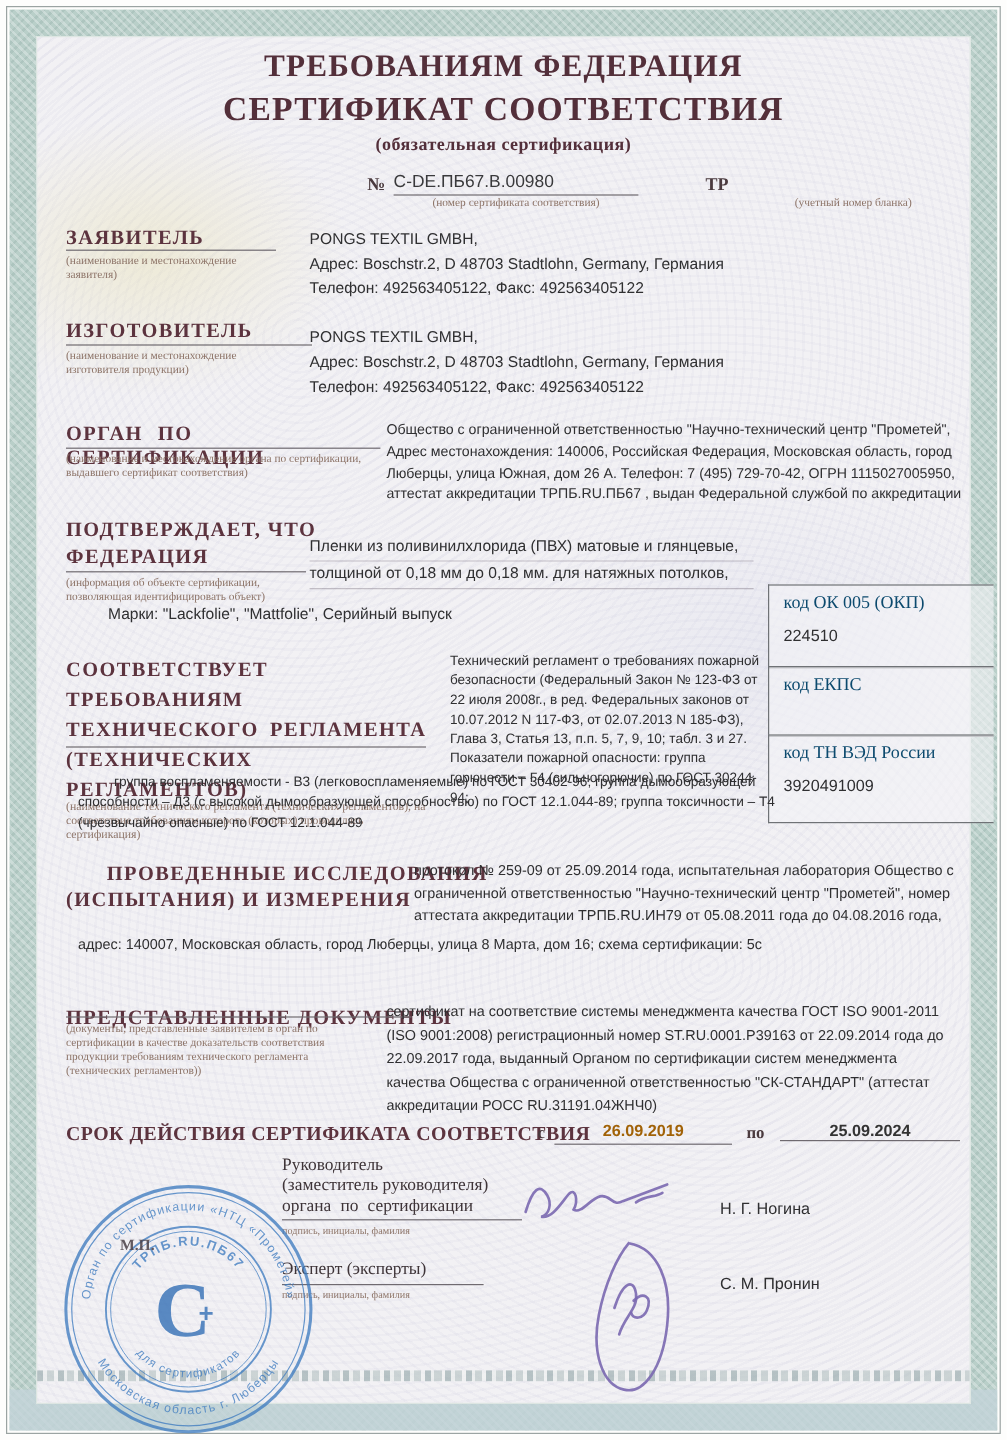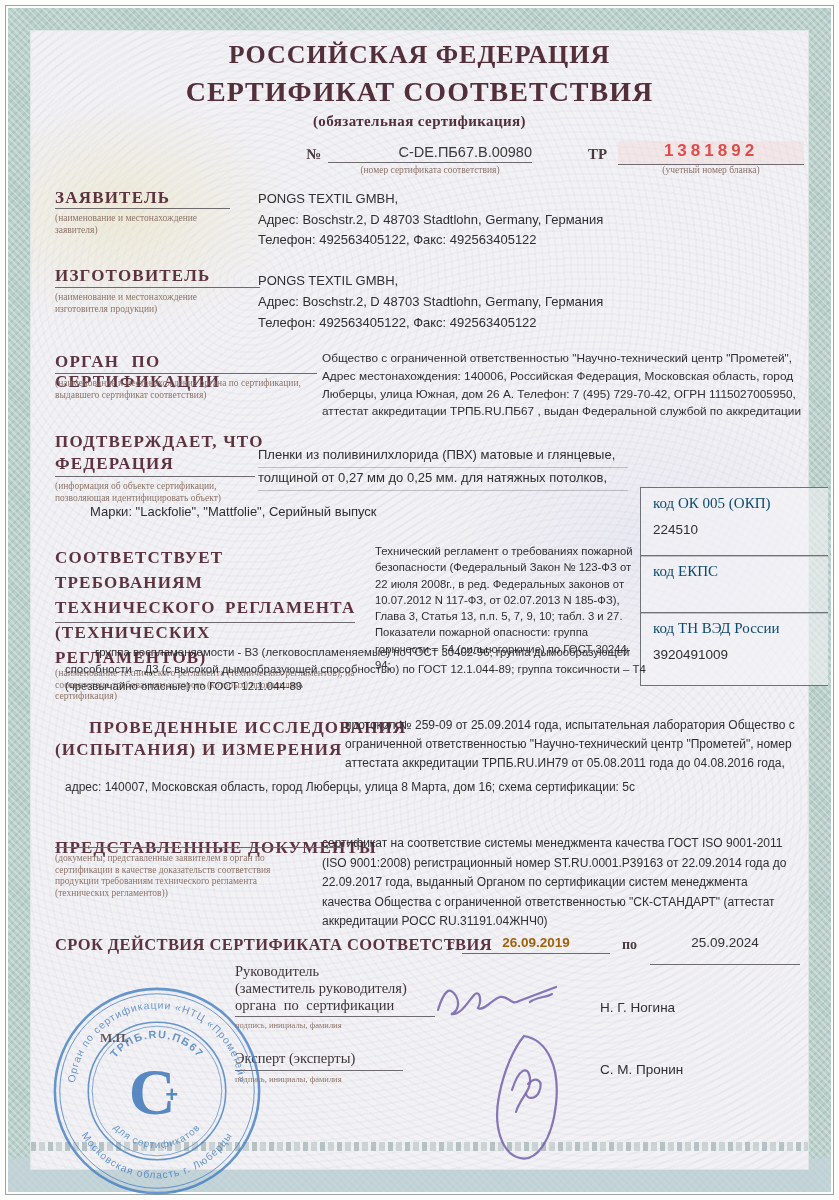--- a/index.html
+++ b/index.html
@@ -35,29 +35,28 @@
 </head>
 <body>
 
 <div class="page">
   <div class="band"></div>
   <div class="band-bottom-tint"></div>
   <div class="frame-line"></div>
   <div class="sheet"></div>
   <div class="guilloche-strip"></div>
 
-  <div class="abs title" style="top:40px;font-size:26px;letter-spacing:1px;">РОССИЙСКАЯ ФЕДЕРАЦИЯ</div>
+  <div class="abs title" style="top:40px;font-size:26px;letter-spacing:1px;">ТРЕБОВАНИЯМ ФЕДЕРАЦИЯ</div>
   <div class="abs title" style="top:76px;font-size:28px;letter-spacing:1px;">СЕРТИФИКАТ СООТВЕТСТВИЯ</div>
   <div class="abs title" style="top:113px;font-size:15px;letter-spacing:.4px;">(обязательная сертификация)</div>
 
   <div class="abs t-serif" style="top:146px;left:306px;font-size:15px;font-weight:bold;color:#4a3a3e;">№</div>
-  <div class="abs" style="top:144px;left:328px;width:204px;text-align:right;font-size:14.5px;color:#3a3a3c;border-bottom:1px solid #6f6a70;padding-bottom:2px;">C-DE.ПБ67.B.00980</div>
+  <div class="abs" style="top:144px;left:328px;width:204px;text-align:left;font-size:14.5px;color:#3a3a3c;border-bottom:1px solid #6f6a70;padding-bottom:2px;">C-DE.ПБ67.B.00980</div>
   <div class="abs cap" style="top:165px;left:328px;width:204px;text-align:center;">(номер сертификата соответствия)</div>
   <div class="abs t-serif" style="top:146px;left:588px;font-size:15px;font-weight:bold;color:#4a3a3e;">ТР</div>
-  <div class="abs" style="top:141px;left:618px;width:186px;text-align:center;font-size:17px;font-weight:bold;color:#e34b4b;letter-spacing:4px;border-bottom:1px solid #6f6a70;padding-bottom:3px;background:rgba(243,205,196,.28);">1381892</div>
   <div class="abs cap" style="top:165px;left:618px;width:186px;text-align:center;">(учетный номер бланка)</div>
 
   <div class="abs sec-h" style="top:188px;left:55px;">ЗАЯВИТЕЛЬ</div>
   <div class="rule" style="top:208px;left:55px;width:175px;"></div>
   <div class="abs cap" style="top:213px;left:55px;width:160px;">(наименование и место­нахождение заявителя)</div>
   <div class="abs body-txt" style="top:190px;left:258px;font-size:13px;">PONGS TEXTIL GMBH,</div>
   <div class="abs body-txt" style="top:211px;left:258px;font-size:13px;">Адрес:  Boschstr.2, D 48703 Stadtlohn, Germany, Германия</div>
   <div class="abs body-txt" style="top:231px;left:258px;font-size:13px;">Телефон: 492563405122, Факс: 492563405122</div>
 
   <div class="abs sec-h" style="top:266px;left:55px;">ИЗГОТОВИТЕЛЬ</div>
@@ -70,21 +69,21 @@
   <div class="abs sec-h" style="top:352px;left:55px;width:280px;word-spacing:7px;">ОРГАН ПО СЕРТИФИКАЦИИ</div>
   <div class="rule" style="top:373px;left:55px;width:262px;"></div>
   <div class="abs cap" style="top:378px;left:55px;width:250px;">(наименование и местонахождение органа по сертификации, выдавшего сертификат соответствия)</div>
   <div class="abs body-txt" style="top:350px;left:322px;width:498px;font-size:11.8px;line-height:17.8px;">Общество с ограниченной ответственностью "Научно-технический центр "Прометей", Адрес местонахождения: 140006, Российская Федерация, Московская область, город Люберцы, улица Южная, дом 26 А. Телефон: 7 (495) 729-70-42, ОГРН 1115027005950, аттестат аккредитации  ТРПБ.RU.ПБ67 , выдан Федеральной службой по аккредитации</div>
 
   <div class="abs sec-h" style="top:432px;left:55px;">ПОДТВЕРЖДАЕТ, ЧТО</div>
   <div class="abs sec-h" style="top:454px;left:55px;">ФЕДЕРАЦИЯ</div>
   <div class="rule" style="top:476px;left:55px;width:200px;"></div>
   <div class="abs cap" style="top:481px;left:55px;width:210px;">(информация об объекте сертификации, позволяющая идентифицировать объект)</div>
   <div class="abs body-txt" style="top:446px;left:258px;width:370px;font-size:13px;border-bottom:1px solid rgba(105,95,110,.35);padding-bottom:3px;">Пленки из поливинилхлорида (ПВХ) матовые и глянцевые,</div>
-  <div class="abs body-txt" style="top:469px;left:258px;width:370px;font-size:13px;border-bottom:1px solid rgba(105,95,110,.35);padding-bottom:3px;">толщиной от 0,27 мм до 0,25 мм. для натяжных потолков,</div>
+  <div class="abs body-txt" style="top:469px;left:258px;width:370px;font-size:13px;border-bottom:1px solid rgba(105,95,110,.35);padding-bottom:3px;">толщиной от 0,18 мм до 0,18 мм. для натяжных потолков,</div>
   <div class="abs body-txt" style="top:503px;left:90px;font-size:13px;">Марки: "Lackfolie", "Mattfolie", Серийный выпуск</div>
 
   <div class="code-box" style="top:487px;height:68px;">
     <div class="code-label">код ОК 005 (ОКП)</div>
     <div class="code-value">224510</div>
   </div>
   <div class="code-box" style="top:555px;height:57px;">
     <div class="code-label">код ЕКПС</div>
     <div class="code-value"></div>
   </div>
@@ -106,21 +105,21 @@
 
   <div class="abs sec-h" style="top:838px;left:55px;">ПРЕДСТАВЛЕННЫЕ ДОКУМЕНТЫ</div>
   <div class="rule" style="top:847px;left:55px;width:288px;"></div>
   <div class="abs cap" style="top:853px;left:55px;width:245px;">(документы, представленные заявителем в орган по сертификации в качестве доказательств соответствия продукции требованиям технического регламента (технических регламентов))</div>
   <div class="abs body-txt" style="top:834px;left:322px;width:478px;font-size:12px;line-height:19.5px;">сертификат на соответствие системы менеджмента качества ГОСТ ISO 9001-2011 (ISO 9001:2008) регистрационный номер ST.RU.0001.P39163 от 22.09.2014 года до 22.09.2017 года, выданный Органом по сертификации систем менеджмента качества Общества с ограниченной ответственностью "СК-СТАНДАРТ" (аттестат аккредитации РОСС RU.31191.04ЖНЧ0)</div>
 
   <div class="abs sec-h" style="top:935px;left:55px;font-size:16.5px;letter-spacing:.4px;">СРОК ДЕЙСТВИЯ СЕРТИФИКАТА СООТВЕТСТВИЯ</div>
   <div class="abs t-serif" style="top:937px;left:448px;font-size:14px;font-weight:bold;color:#4a3a3e;">с</div>
   <div class="abs" style="top:935px;left:462px;width:148px;text-align:center;font-size:13.5px;font-weight:bold;color:#a16207;border-bottom:1px solid #6f6a70;padding-bottom:3px;">26.09.2019</div>
   <div class="abs t-serif" style="top:937px;left:622px;font-size:14px;font-weight:bold;color:#4a3a3e;">по</div>
-  <div class="abs" style="top:935px;left:650px;width:150px;text-align:center;font-size:13.5px;font-weight:normal;color:#333;border-bottom:1px solid #6f6a70;padding-bottom:14px;">25.09.2024</div>
+  <div class="abs" style="top:935px;left:650px;width:150px;text-align:center;font-size:13.5px;font-weight:bold;color:#333;border-bottom:1px solid #6f6a70;padding-bottom:0;">25.09.2024</div>
 
   <div class="abs t-serif" style="top:963px;left:235px;font-size:14.5px;color:#3e3438;">Руководитель</div>
   <div class="abs t-serif" style="top:980px;left:235px;font-size:14.5px;color:#3e3438;">(заместитель руководителя)</div>
   <div class="abs t-serif" style="top:997px;left:235px;font-size:14.5px;color:#3e3438;word-spacing:4px;">органа по сертификации</div>
   <div class="rule" style="top:1016px;left:235px;width:200px;"></div>
   <div class="abs cap" style="top:1020px;left:235px;font-size:8.5px;">подпись, инициалы, фамилия</div>
   <svg class="abs" style="top:972px;left:430px;" width="140" height="52" viewBox="0 0 140 52">
     <path class="sig" d="M8 38 C14 18,20 14,26 24 C30 31,28 40,21 42 C30 44,38 30,44 23 C50 17,52 29,48 36 C54 40,62 27,70 25 C79 23,80 34,89 29 L126 15"></path>
     <path class="sig" d="M100 30 C108 24,116 26,122 22" stroke-width="1.6"></path>
   </svg>

